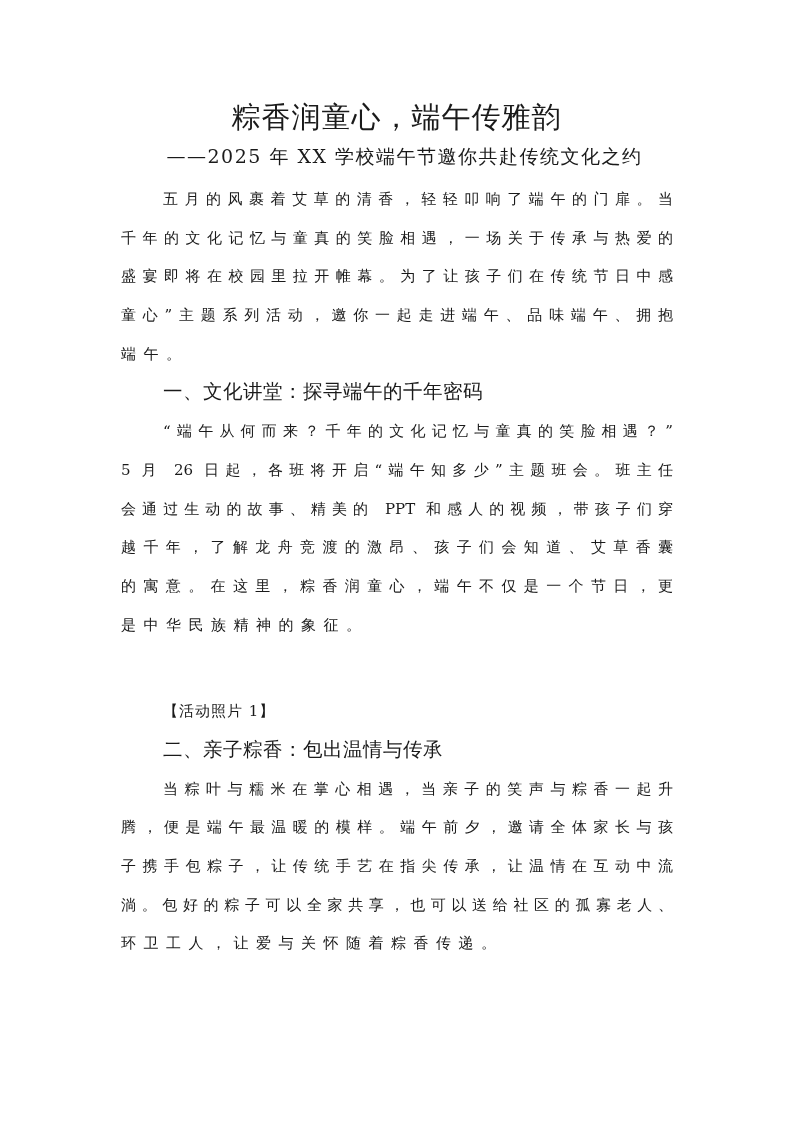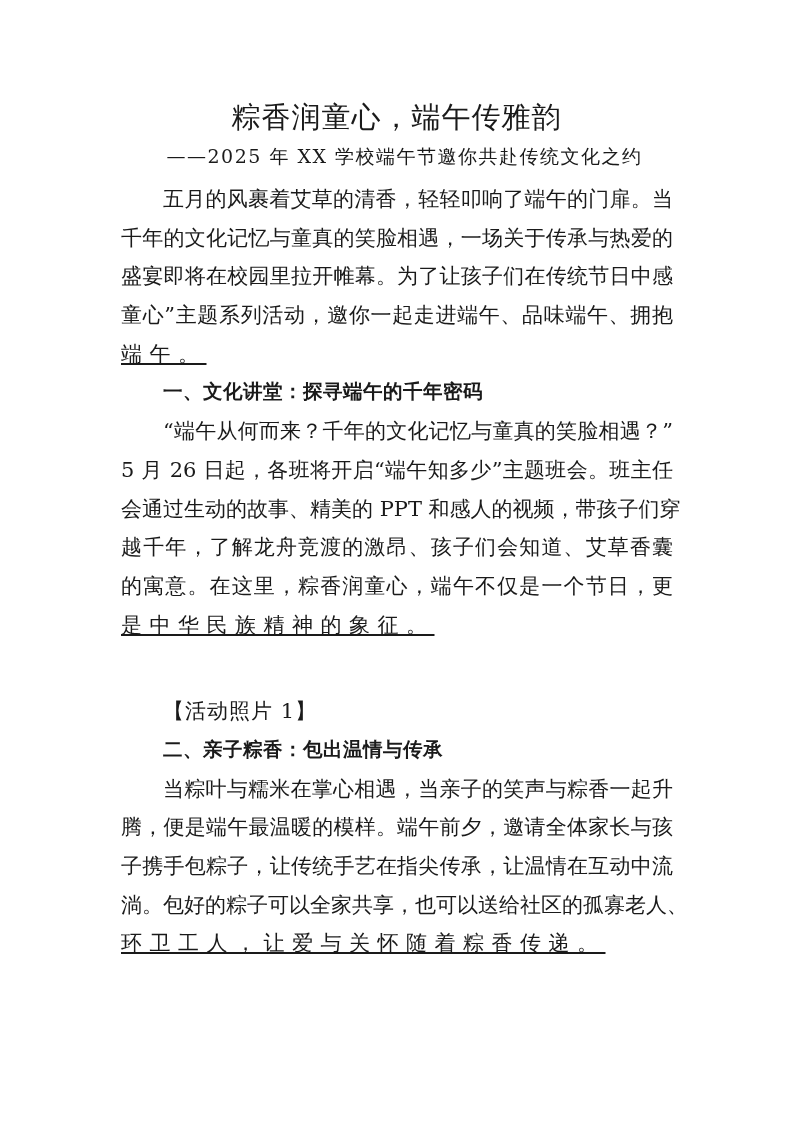--- a/index.html
+++ b/index.html
@@ -1,24 +1,24 @@
 <!DOCTYPE html>
 <html><head>
 <meta charset="utf-8">
 <style>
   html, body { margin: 0; padding: 0; background: #ffffff; }
   body { width: 793px; height: 1122px; position: relative; overflow: hidden; font-family: "DejaVu Serif", "Liberation Serif", serif; color: #1a1a1a; }
   .page { position: absolute; left: 0; top: 0; width: 674px; height: 1122px; }
   .title { position: absolute; left: 0; width: 793px; top: 97px; text-align: center; font-size: 29px; line-height: 40px; letter-spacing: 1px; font-family: "DejaVu Serif", serif; }
   .subtitle { position: absolute; left: 0; width: 793px; top: 141px; text-align: center; font-size: 19px; line-height: 30px; letter-spacing: 1.5px; font-family: "DejaVu Serif", serif; padding-left: 8px; }
   .body { position: absolute; left: 121px; width: 552px; top: 180px; }
-  .line { display: block; height: 38.7px; line-height: 38.7px; font-size: 21px; text-align: justify; text-align-last: justify; white-space: nowrap; overflow: visible; }
-  .line.last { text-align-last: left; letter-spacing: 7.5px; text-decoration: underline; }
+  .line { display: block; height: 38.7px; line-height: 38.7px; font-size: 15px; text-align: justify; text-align-last: justify; white-space: nowrap; overflow: visible; }
+  .line.last { text-align-last: left; letter-spacing: 7.5px; }
   .line.indent { padding-left: 42px; }
-  .heading { font-family: "DejaVu Sans", "Liberation Sans", sans-serif; font-weight: bold; font-size: 19.5px; letter-spacing: 0.5px; text-align-last: left; }
+  .heading { font-family: "DejaVu Sans", "Liberation Sans", sans-serif; font-weight: normal; font-size: 19.5px; letter-spacing: 0.5px; text-align-last: left; }
   .bracket { text-align-last: left; letter-spacing: 1px; margin-top: 48px; }
 </style>
 </head>
 <body>
 
 <div class="page">
   <div class="title">粽香润童心，端午传雅韵</div>
   <div class="subtitle">——2025 年 XX 学校端午节邀你共赴传统文化之约</div>
 
   <div class="body">

